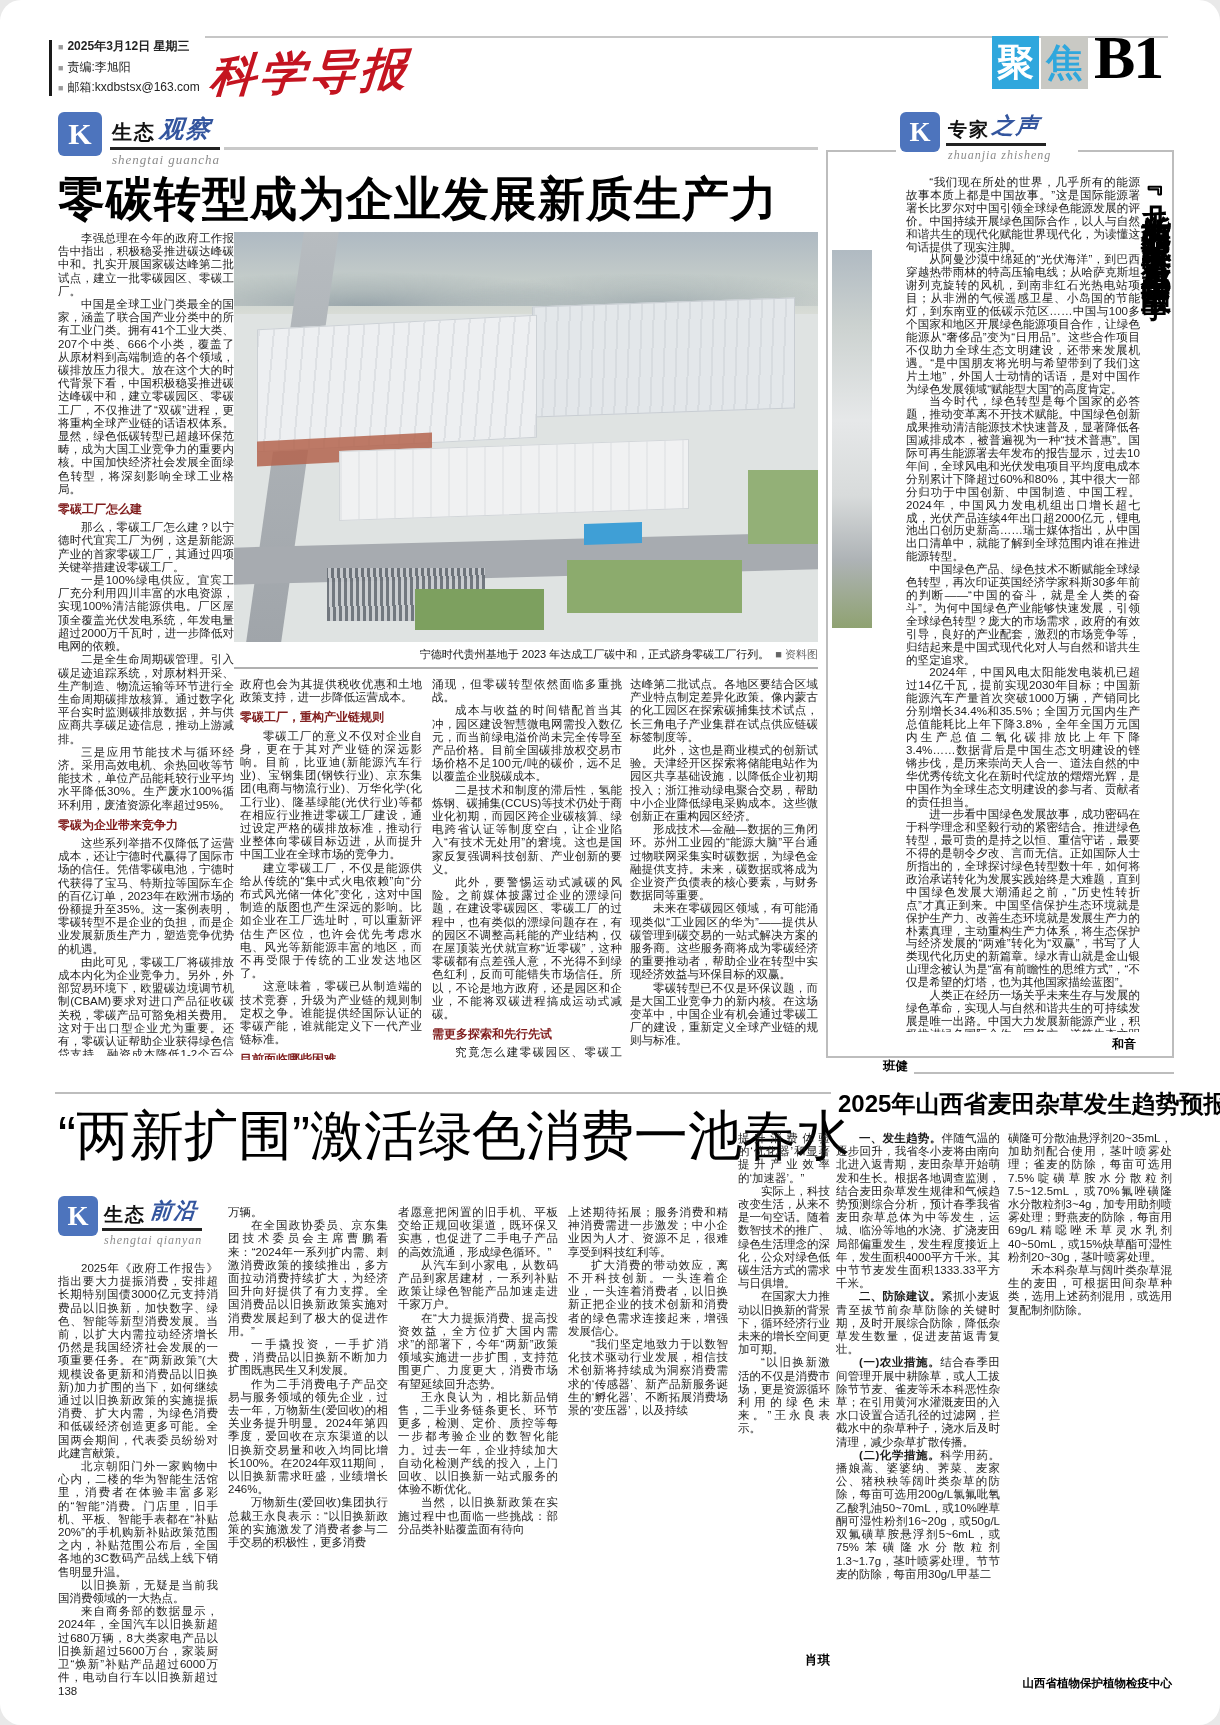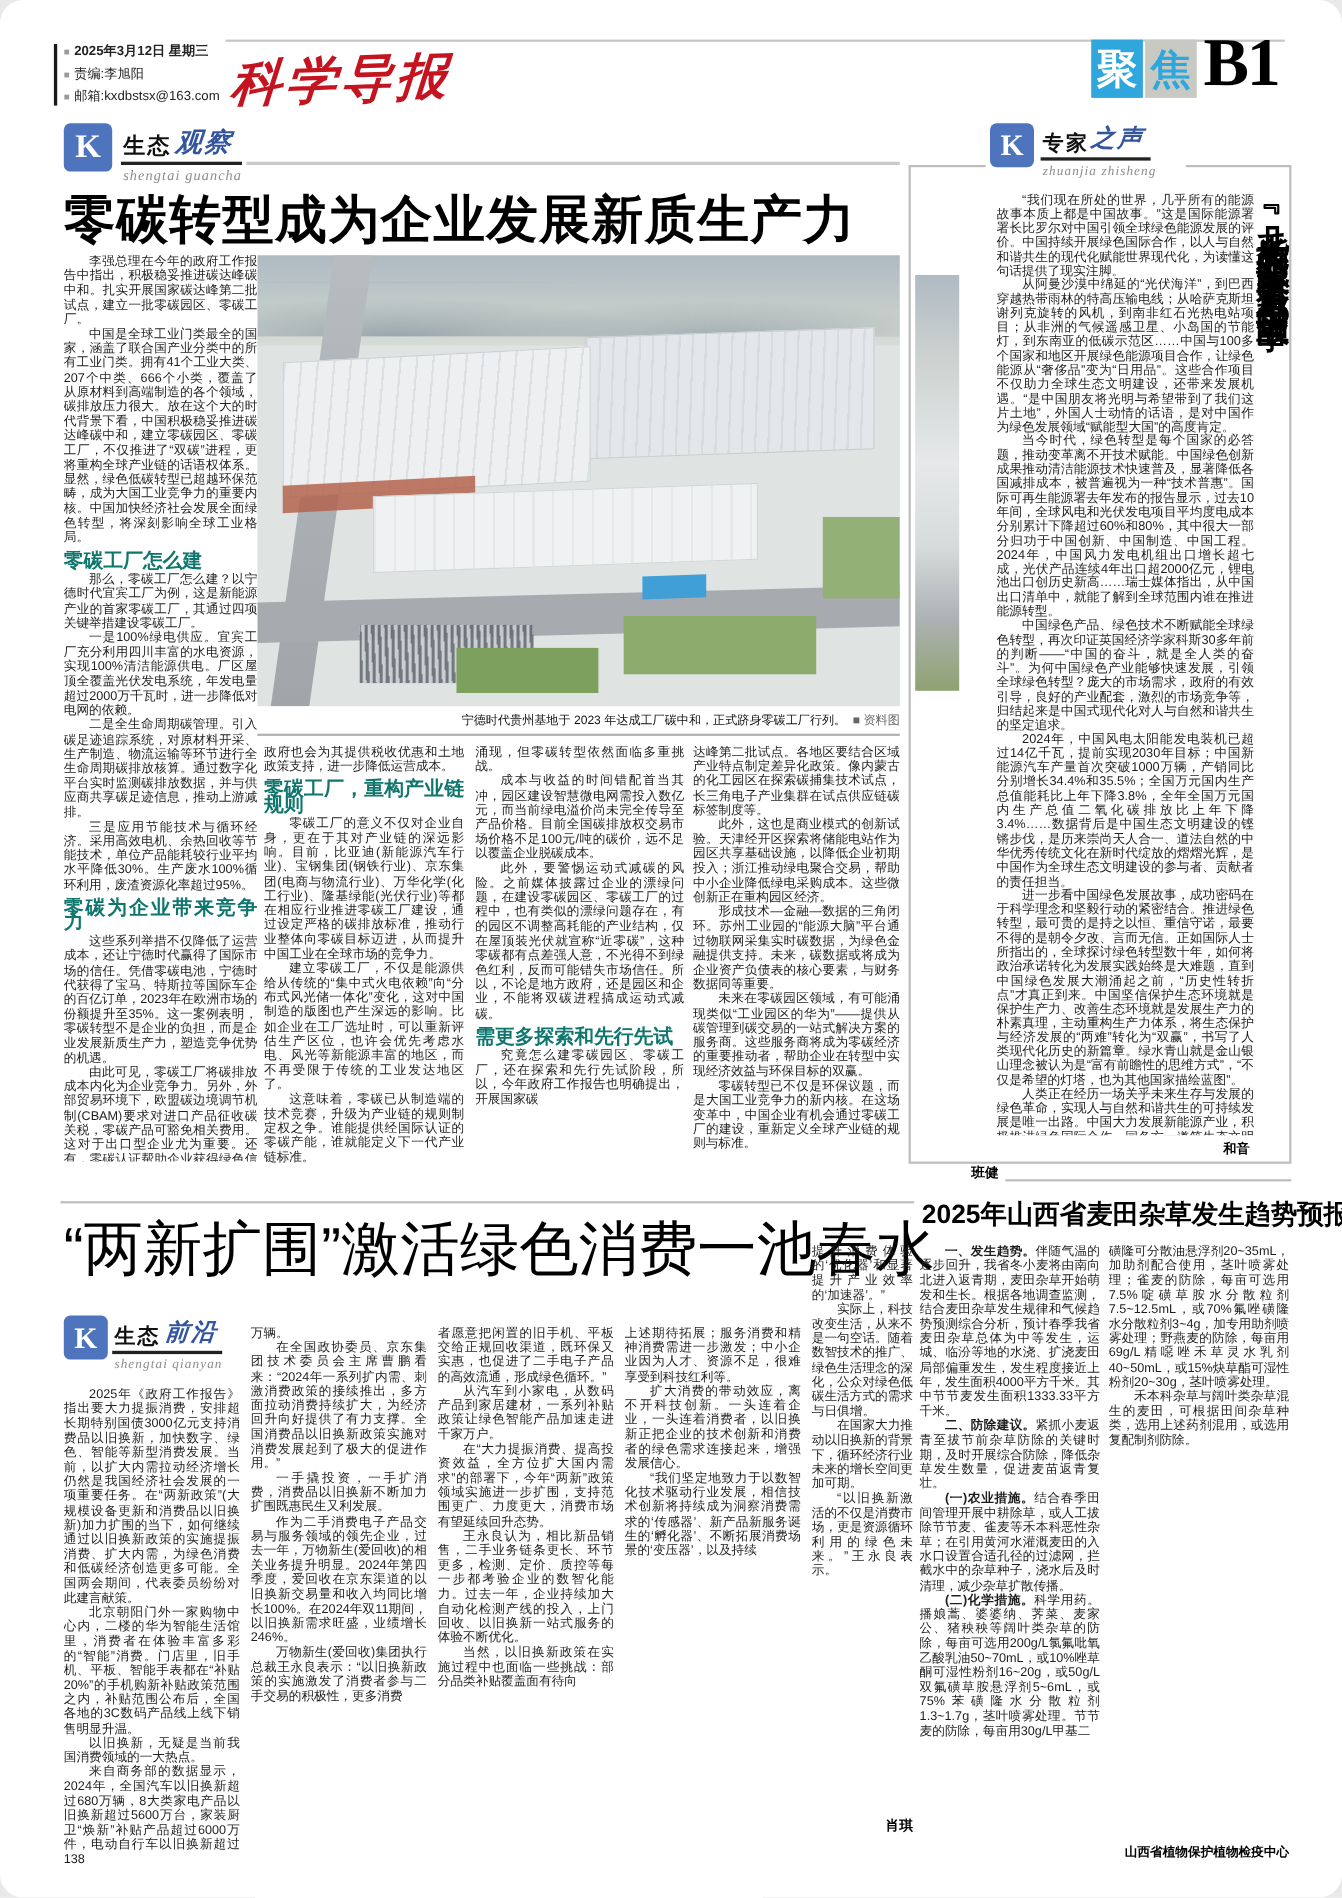--- a/index.html
+++ b/index.html
@@ -52,21 +52,21 @@
   .headline-3 { left:838px; top:1088px; width:336px; font-size:24px; font-weight:900;
     color:#000; text-align:center; white-space:nowrap; }
   .v-headline { left:1138px; top:176px; width:36px; height:748px;
     writing-mode:vertical-rl; text-orientation:upright; font-size:30px; font-weight:900;
     color:#000; letter-spacing:5px; line-height:36px; }
 
   
   .bodycol { font-size:11.5px; line-height:13.2px; text-align:justify; overflow:hidden; color:#1d1d1d;}
   .bodycol p.para { text-indent:2em; margin:0; }
   .bodycol p.cont { text-indent:0; margin:0; }
-  .bodycol h4.subhead { font-size:18px; font-weight:800; color:#0f766e; margin:7px 0 5px 0; text-indent:0;}
+  .bodycol h4.subhead { font-size:12px; font-weight:800; color:#7f1d1d; margin:7px 0 5px 0; text-indent:0;}
   .expertcol { font-size:11.6px; line-height:12.9px; }
   .byline { font-weight:700; font-size:12.5px; color:#000; text-align:right; }
 
   
   .photo { left:234px; top:232px; width:584px; height:410px; overflow:hidden; background:#dfe3e2;}
   .photo > div { position:absolute; }
   .ph-sky { left:0; top:0; width:100%; height:20%;
     background:linear-gradient(180deg,#aeb9c2 0%,#c5cdca 60%,#d8dcd6 100%); }
   .ph-mtn { left:0; top:6%; width:100%; height:12%; opacity:.85;
     background:radial-gradient(60% 100% at 22% 100%, #8f9da4 0%, rgba(143,157,164,0) 70%),
@@ -168,20 +168,21 @@
       <p class="cont">政府也会为其提供税收优惠和土地政策支持，进一步降低运营成本。</p>
       <h4 class="subhead">零碳工厂，重构产业链规则</h4>
       <p class="para">零碳工厂的意义不仅对企业自身，更在于其对产业链的深远影响。目前，比亚迪(新能源汽车行业)、宝钢集团(钢铁行业)、京东集团(电商与物流行业)、万华化学(化工行业)、隆基绿能(光伏行业)等都在相应行业推进零碳工厂建设，通过设定严格的碳排放标准，推动行业整体向零碳目标迈进，从而提升中国工业在全球市场的竞争力。</p>
       <p class="para">建立零碳工厂，不仅是能源供给从传统的“集中式火电依赖”向“分布式风光储一体化”变化，这对中国制造的版图也产生深远的影响。比如企业在工厂选址时，可以重新评估生产区位，也许会优先考虑水电、风光等新能源丰富的地区，而不再受限于传统的工业发达地区了。</p>
       <p class="para">这意味着，零碳已从制造端的技术竞赛，升级为产业链的规则制定权之争。谁能提供经国际认证的零碳产能，谁就能定义下一代产业链标准。</p>
       <h4 class="subhead">目前面临哪些困难</h4>
     </div>
   <div class="abs bodycol" style="left:432px;top:678px;width:190px;height:382px;">
       <p class="cont">涌现，但零碳转型依然面临多重挑战。</p>
       <p class="para">成本与收益的时间错配首当其冲，园区建设智慧微电网需投入数亿元，而当前绿电溢价尚未完全传导至产品价格。目前全国碳排放权交易市场价格不足100元/吨的碳价，远不足以覆盖企业脱碳成本。</p>
+      <p class="para">二是技术和制度的滞后性，氢能炼钢、碳捕集(CCUS)等技术仍处于商业化初期，而园区跨企业碳核算、绿电跨省认证等制度空白，让企业陷入“有技术无处用”的窘境。这也是国家反复强调科技创新、产业创新的要义。</p>
       <p class="para">此外，要警惕运动式减碳的风险。之前媒体披露过企业的漂绿问题，在建设零碳园区、零碳工厂的过程中，也有类似的漂绿问题存在，有的园区不调整高耗能的产业结构，仅在屋顶装光伏就宣称“近零碳”，这种零碳都有点差强人意，不光得不到绿色红利，反而可能错失市场信任。所以，不论是地方政府，还是园区和企业，不能将双碳进程搞成运动式减碳。</p>
       <h4 class="subhead">需更多探索和先行先试</h4>
       <p class="para">究竟怎么建零碳园区、零碳工厂，还在探索和先行先试阶段，所以，今年政府工作报告也明确提出，开展国家碳</p>
     </div>
   <div class="abs bodycol" style="left:630px;top:678px;width:188px;height:372px;">
       <p class="cont">达峰第二批试点。各地区要结合区域产业特点制定差异化政策。像内蒙古的化工园区在探索碳捕集技术试点，长三角电子产业集群在试点供应链碳标签制度等。</p>
       <p class="para">此外，这也是商业模式的创新试验。天津经开区探索将储能电站作为园区共享基础设施，以降低企业初期投入；浙江推动绿电聚合交易，帮助中小企业降低绿电采购成本。这些微创新正在重构园区经济。</p>
       <p class="para">形成技术—金融—数据的三角闭环。苏州工业园的“能源大脑”平台通过物联网采集实时碳数据，为绿色金融提供支持。未来，碳数据或将成为企业资产负债表的核心要素，与财务数据同等重要。</p>
       <p class="para">未来在零碳园区领域，有可能涌现类似“工业园区的华为”——提供从碳管理到碳交易的一站式解决方案的服务商。这些服务商将成为零碳经济的重要推动者，帮助企业在转型中实现经济效益与环保目标的双赢。</p>
       <p class="para">零碳转型已不仅是环保议题，而是大国工业竞争力的新内核。在这场变革中，中国企业有机会通过零碳工厂的建设，重新定义全球产业链的规则与标准。</p>

